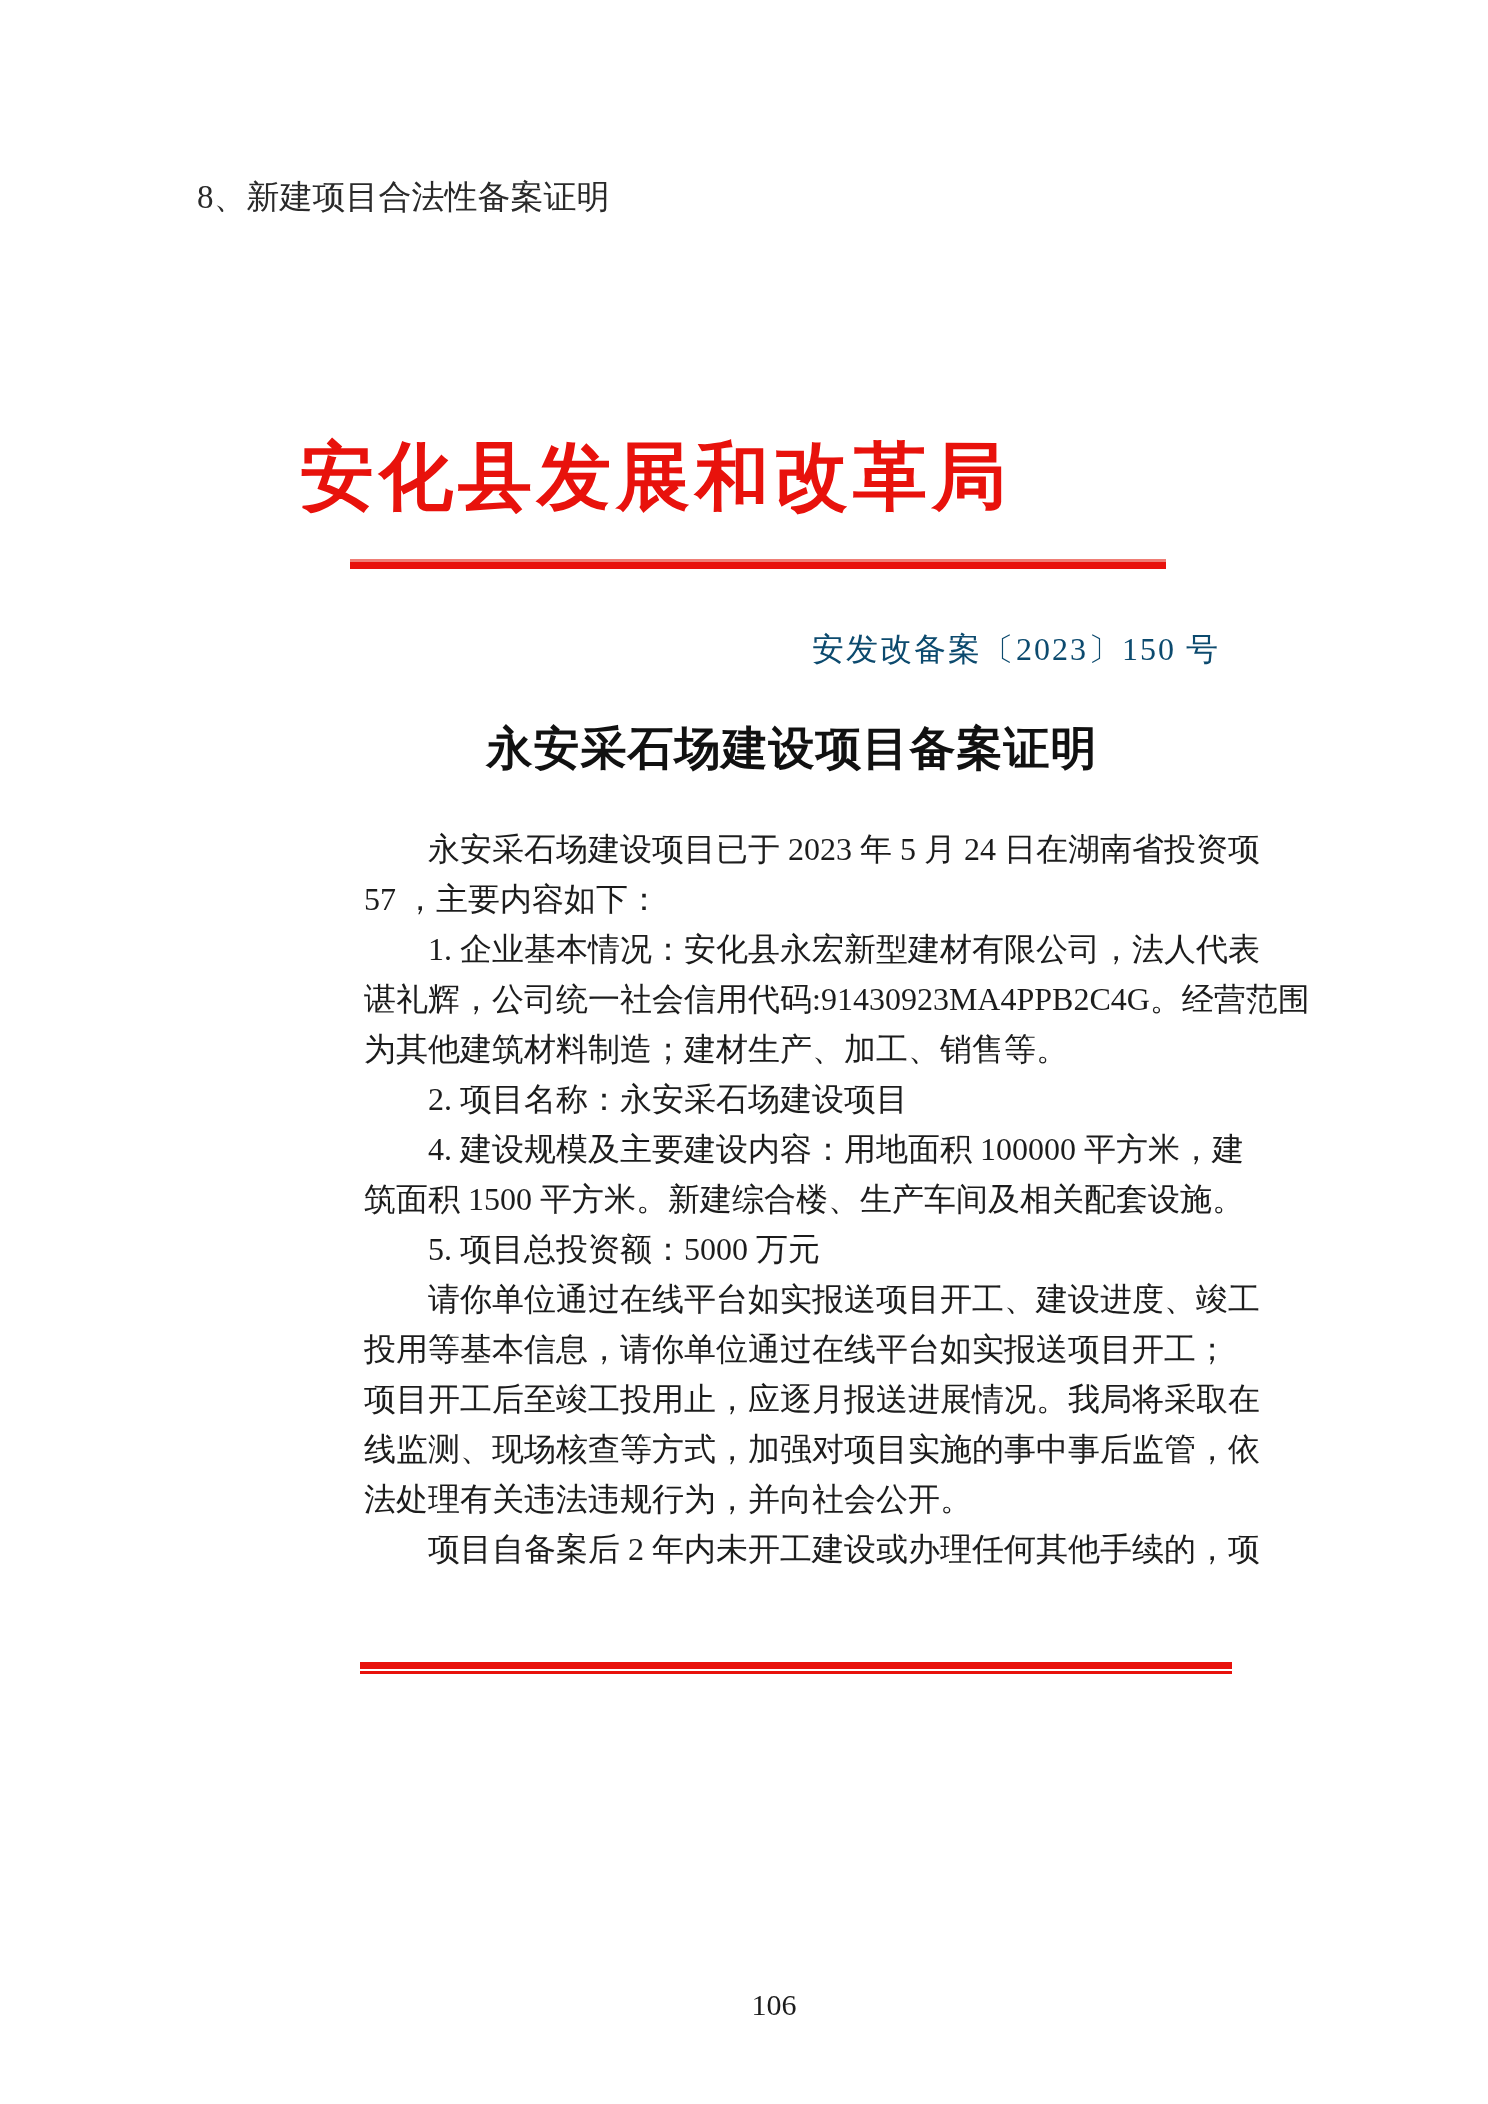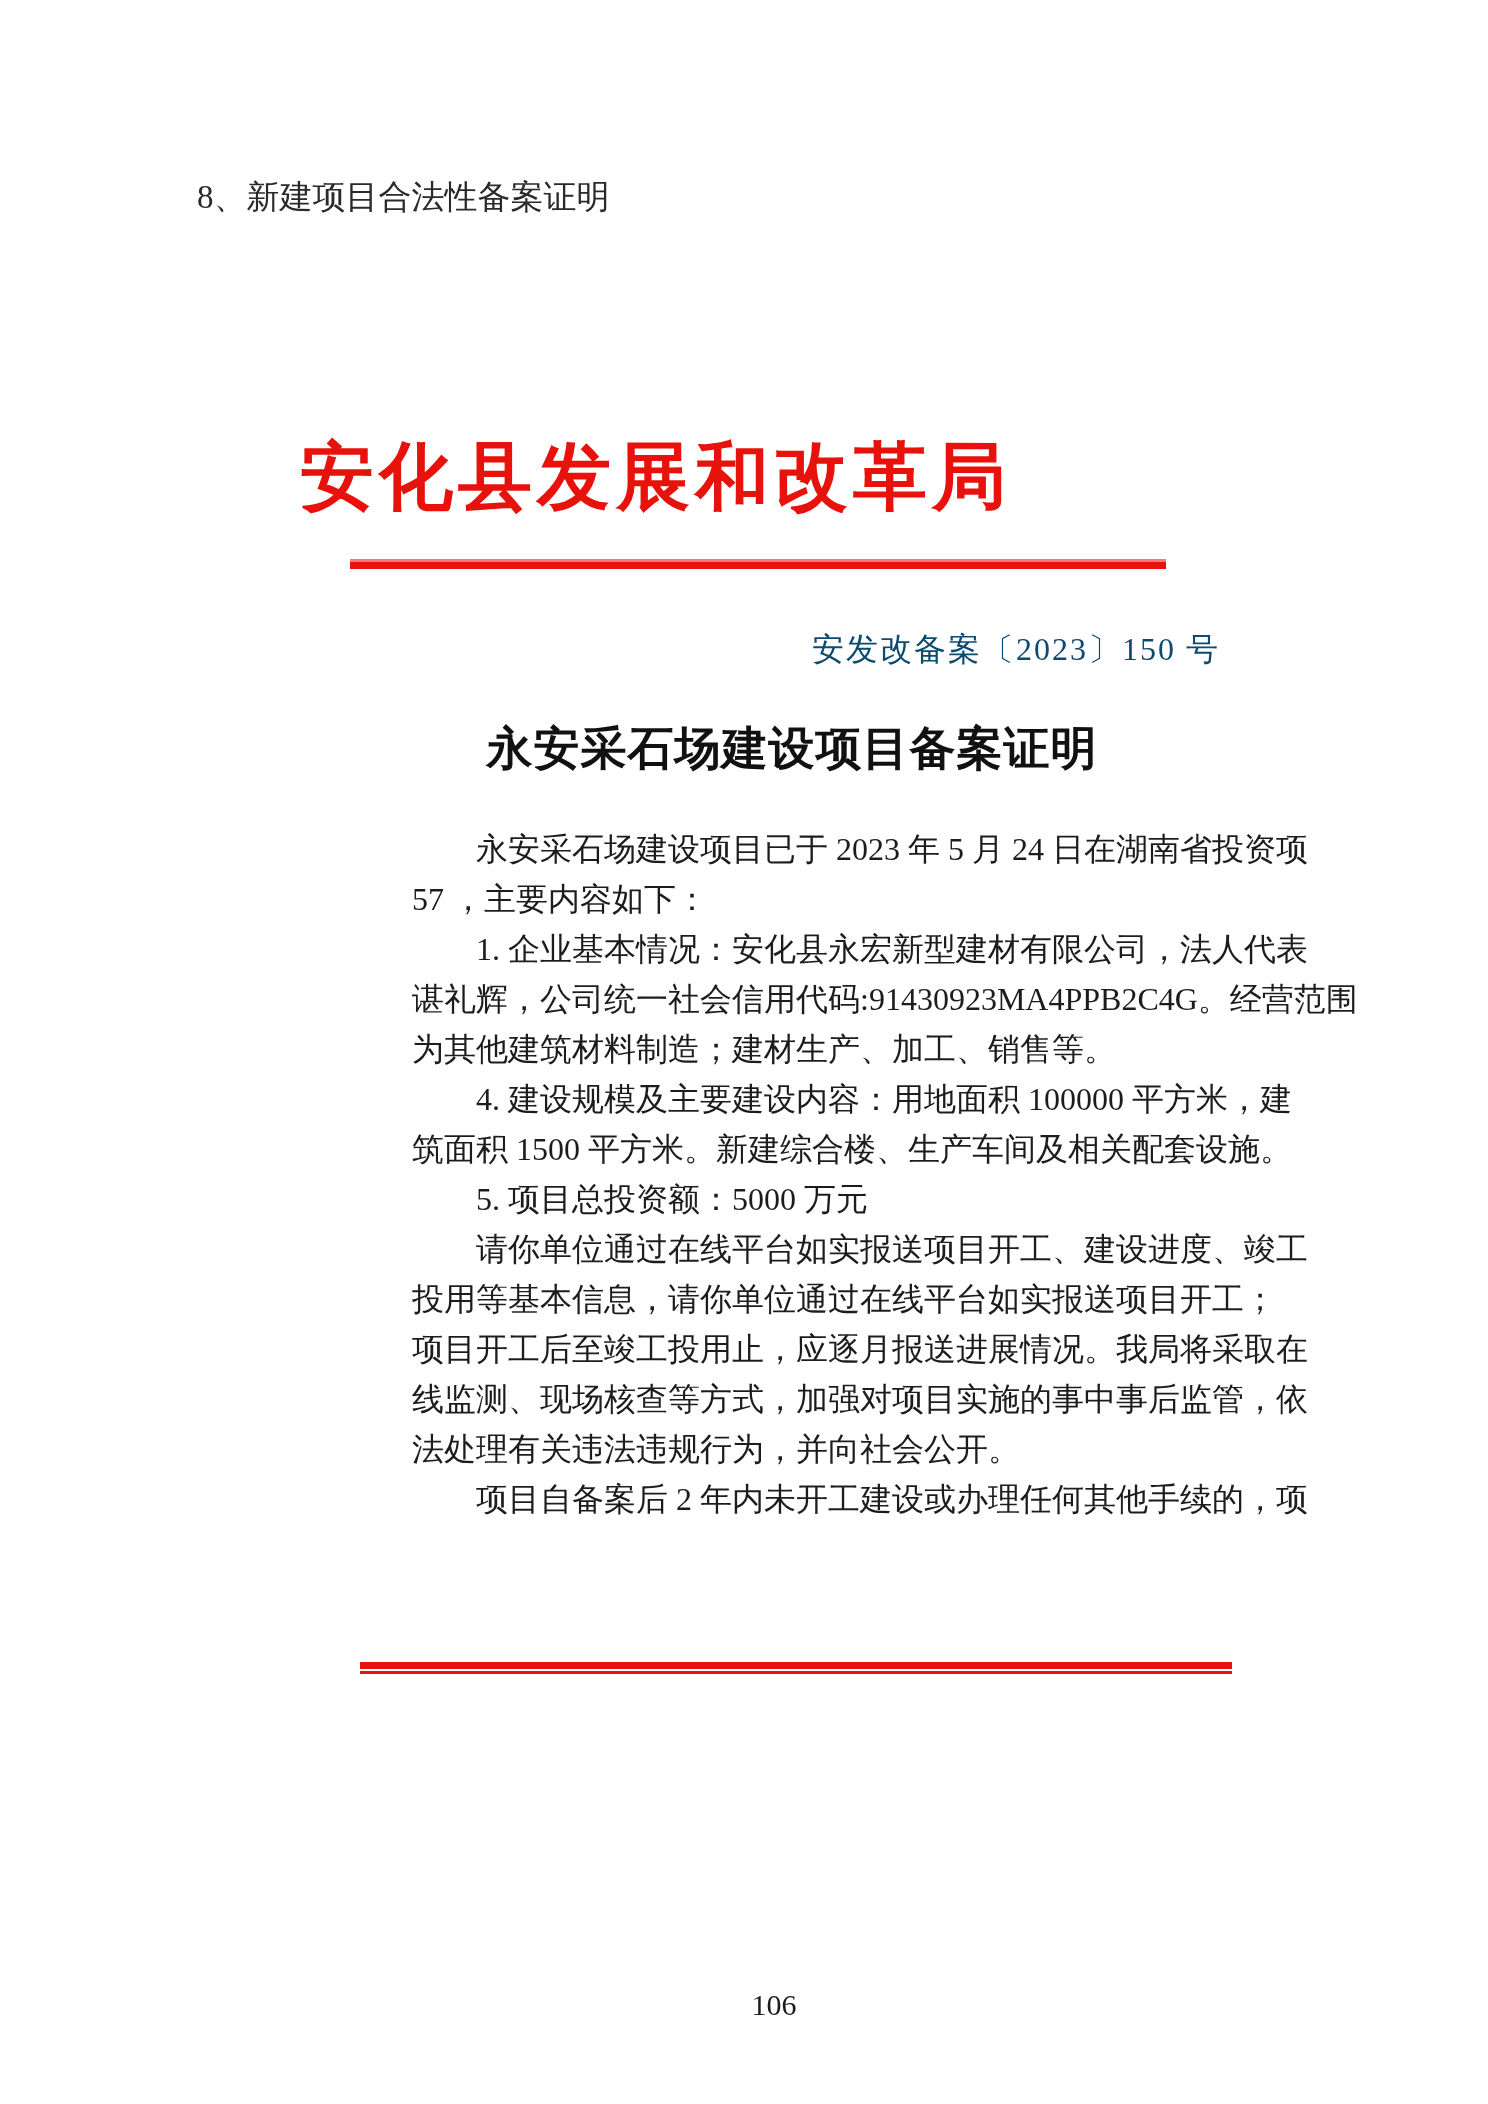--- a/index.html
+++ b/index.html
@@ -83,21 +83,20 @@
     top: 824px;
     width: 880px;
   }
   .body-line {
     height: 50px;
     line-height: 50px;
     font-size: 32px;
     color: #1c1c1c;
     white-space: nowrap;
     letter-spacing: 0px;
-    margin-left: 48px;
   }
   .body-line.indented {
     padding-left: 64px;
   }
   .bottom-rule {
     position: absolute;
     left: 360px;
     top: 1662px;
     width: 872px;
   }
@@ -140,20 +139,21 @@
   <div class="doc-number">安发改备案〔2023〕150 号</div>
 
   <div class="doc-title">永安采石场建设项目备案证明</div>
 
   <div class="doc-body">
       <div class="body-line indented">永安采石场建设项目已于 2023 年 5 月 24 日在湖南省投资项</div>
       <div class="body-line">57 ，主要内容如下：</div>
       <div class="body-line indented">1. 企业基本情况：安化县永宏新型建材有限公司，法人代表</div>
       <div class="body-line">谌礼辉，公司统一社会信用代码:91430923MA4PPB2C4G。经营范围</div>
       <div class="body-line">为其他建筑材料制造；建材生产、加工、销售等。</div>
+      <div class="body-line indented">2. 项目名称：永安采石场建设项目</div>
       <div class="body-line indented">4. 建设规模及主要建设内容：用地面积 100000 平方米，建</div>
       <div class="body-line">筑面积 1500 平方米。新建综合楼、生产车间及相关配套设施。</div>
       <div class="body-line indented">5. 项目总投资额：5000 万元</div>
       <div class="body-line indented">请你单位通过在线平台如实报送项目开工、建设进度、竣工</div>
       <div class="body-line">投用等基本信息，请你单位通过在线平台如实报送项目开工；</div>
       <div class="body-line">项目开工后至竣工投用止，应逐月报送进展情况。我局将采取在</div>
       <div class="body-line">线监测、现场核查等方式，加强对项目实施的事中事后监管，依</div>
       <div class="body-line">法处理有关违法违规行为，并向社会公开。</div>
       <div class="body-line indented">项目自备案后 2 年内未开工建设或办理任何其他手续的，项</div>
     </div>

